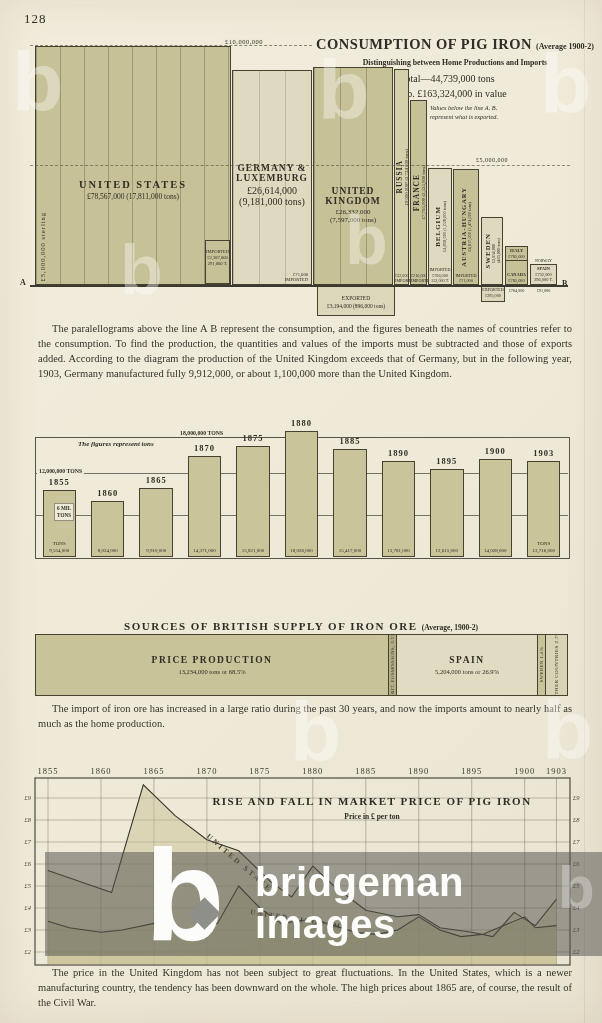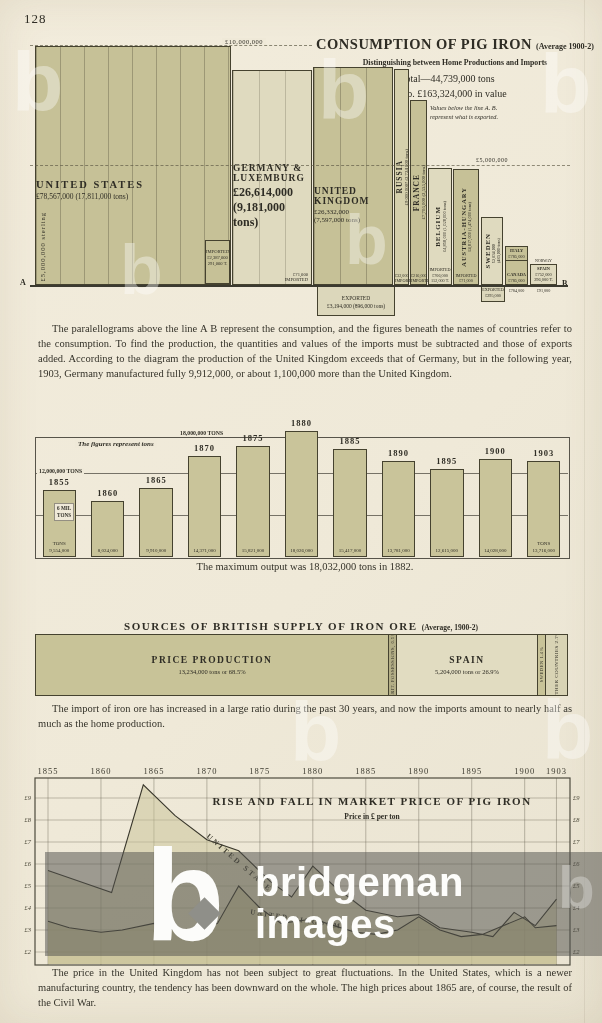--- a/index.html
+++ b/index.html
@@ -26,21 +26,21 @@
   .c1title{font-size:14.5px;font-weight:bold;letter-spacing:.5px;}
   .c1qual{font-size:8px;font-weight:bold;}
   .c1sub{font-size:7.8px;font-weight:bold;margin-top:5px;}
   .c1tot{font-size:10px;text-align:left;padding-left:88px;line-height:1.5;margin-top:4px;}
   .c1note{font-size:6.3px;font-style:italic;text-align:left;padding-left:118px;margin-top:3px;line-height:1.35;}
   .bar{box-sizing:border-box;border:1px solid #45422f;}
   .olive{background:#c6c197;background-image:repeating-linear-gradient(90deg,rgba(62,58,40,.30) 0 1px,transparent 1px 24px);}
   .lightbar{background:#dfdabf;background-image:repeating-linear-gradient(90deg,rgba(62,58,40,.22) 0 1px,transparent 1px 26px);}
   .midbar{background:#d5d0ac;}
   .plain{background-image:none;}
-  .barlabel{position:absolute;left:0;right:0;}
+  .barlabel{position:absolute;left:0;right:0;text-align:center;}
   .bl-name{font-weight:bold;letter-spacing:2px;font-size:10.5px;}
   .bl-val{font-size:7.5px;margin-top:2px;}
   .vbar{display:flex;flex-direction:row;align-items:center;justify-content:center;}
   .vname{font-weight:bold;letter-spacing:1px;}
   .tinynote{position:absolute;left:0;right:0;bottom:1px;text-align:center;font-size:4.2px;line-height:1.25;}
   .sterling{left:3px;bottom:3px;font-size:6.5px;letter-spacing:1px;}
   .usimp{left:169px;top:193px;width:25px;height:44px;border:1px solid #45422f;font-size:4.6px;
          text-align:center;line-height:1.3;padding-top:8px;box-sizing:border-box;background:#c6c197;}
   .ukexp{left:317px;top:286px;width:78px;height:30px;border:1px solid #45422f;background:#dcd7bb;
          font-size:5.5px;text-align:center;padding-top:7px;box-sizing:border-box;line-height:1.5;}
@@ -137,21 +137,21 @@
       <div class="abs sterling vtext">£5,000,000 sterling</div>
       <div class="abs usimp pre">IMPORTED
 £2,387,000
 291,000 T.</div>
     </div>
 
     <div class="abs bar lightbar" style="left:232px;top:70px;width:80px;height:215px;">
       <div class="barlabel" style="top:92px;">
         <div class="bl-name pre" style="font-size:9.5px;letter-spacing:1px;">GERMANY &amp;
 LUXEMBURG</div>
-        <div class="bl-val pre" style="font-size:12px;font-weight:bold;">£26,614,000
+        <div class="bl-val pre" style="font-size:10px;">£26,614,000
 (9,181,000 tons)</div>
       </div>
       <div class="tinynote pre" style="text-align:right;right:3px;font-size:4.6px;">£71,000
 IMPORTED</div>
     </div>
 
     <div class="abs bar olive" style="left:313px;top:67px;width:80px;height:218px;background-image:repeating-linear-gradient(90deg,rgba(62,58,40,.30) 0 1px,transparent 1px 26px);">
       <div class="barlabel" style="top:118px;">
         <div class="bl-name pre" style="font-size:9.5px;letter-spacing:1px;">UNITED
 KINGDOM</div>
@@ -270,21 +270,20 @@
         <div class="c2-val" style="left: 426.136px; width: 41.4545px; top: 143px;">12,615,000</div>
         <div class="c2-bar" style="left: 478.591px; top: 53.804px; width: 33.4545px; height: 98.196px;"></div>
         <div class="c2-year" style="left: 471.091px; top: 40.804px; width: 48.4545px;">1900</div>
         <div class="c2-val" style="left: 474.591px; width: 41.4545px; top: 143px;">14,028,000</div>
         <div class="c2-bar" style="left: 527.045px; top: 55.988px; width: 33.4545px; height: 96.012px;"></div>
         <div class="c2-year" style="left: 519.545px; top: 42.988px; width: 48.4545px;">1903</div>
         <div class="c2-val" style="left: 523.045px; width: 41.4545px; top: 136px;">TONS
 13,716,000</div>
       </div>
   </div>
-  <div class="para center" style="top:560px;text-align:center;">The maximum output was 18,032,000 tons in 1882.</div>
 
   <div id="chart3" class="abs">
     <div class="abs c3title">
       <span>SOURCES OF BRITISH SUPPLY OF IRON ORE</span>
       <span class="c3qual">(Average, 1900-2)</span>
     </div>
     <div class="abs c3bar">
       <div class="c3-seg c3s1">
         <div class="c3name">PRICE PRODUCTION</div>
         <div class="c3sub">13,234,000 tons or 68.5%</div>

